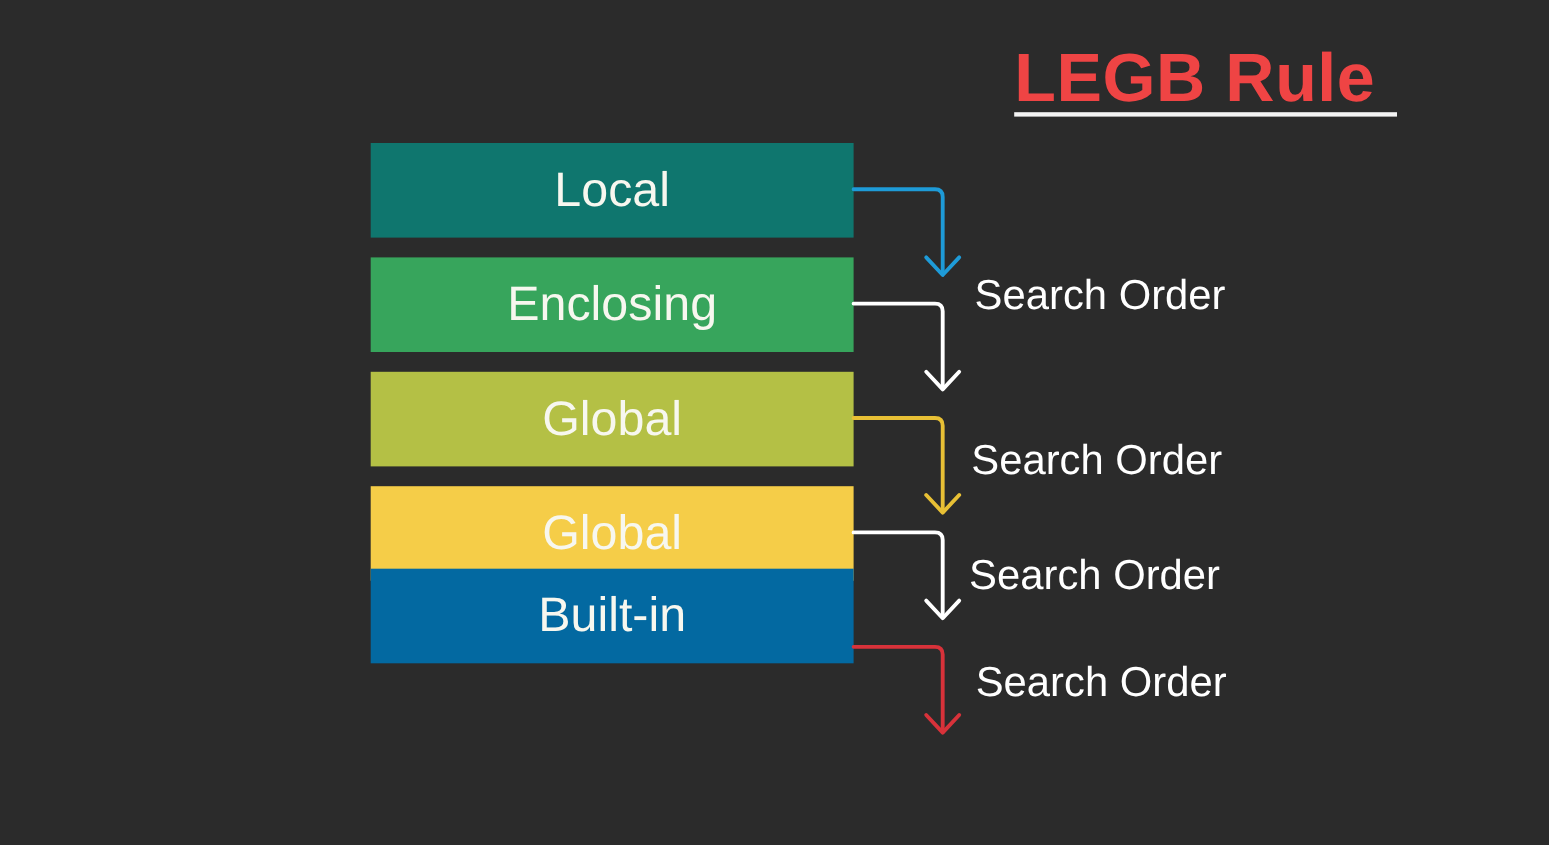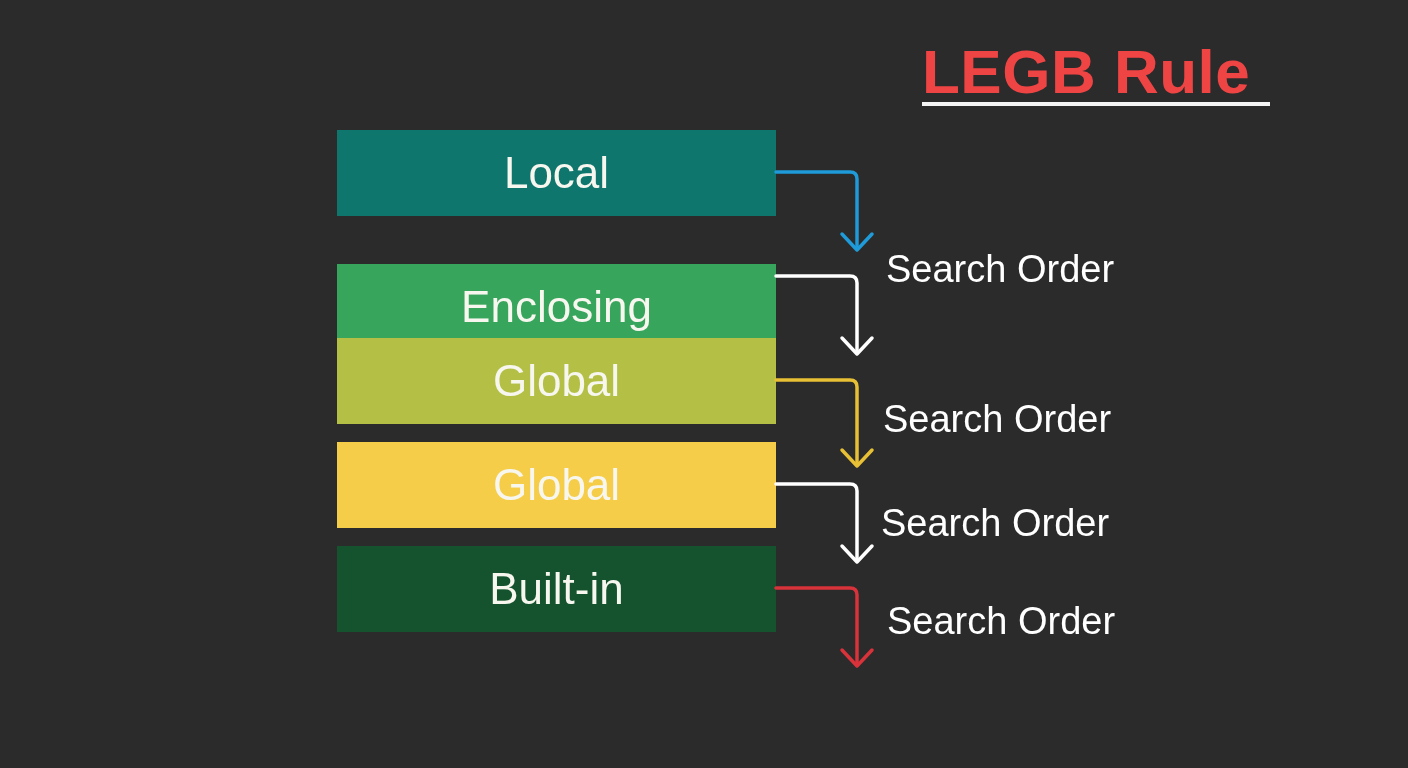--- a/index.html
+++ b/index.html
@@ -31,30 +31,30 @@
 </style>
 </head>
 <body>
 
 <div class="title">LEGB Rule</div>
 <div class="title-underline"></div>
 
 <div class="bar" style="top:130px;background:#0f766e;">
   <span>Local</span>
 </div>
-<div class="bar" style="top:234px;background:#37a55c;margin-top:30px;">
+<div class="bar" style="top:234px;background:#37a55c;">
   <span>Enclosing</span>
 </div>
 <div class="bar" style="top:338px;background:#b4c045;">
   <span>Global</span>
 </div>
 <div class="bar" style="top:442px;background:#f5cd48;">
   <span>Global</span>
 </div>
-<div class="bar" style="top:546px;background:#14532d;">
+<div class="bar" style="top:517px;background:#0369a1;">
   <span>Built-in</span>
 </div>
 
 <svg class="arrows" width="1408" height="768" viewBox="0 0 1408 768">
   <g fill="none" stroke-width="3.5" stroke-linecap="round" stroke-linejoin="round">
     <g stroke="#1e9bd8">
       <path d="M776 172 H850 Q857 172 857 179 V248"></path>
       <path d="M842 234 L857 250 L872 234"></path>
     </g>
     <g stroke="#ffffff">

